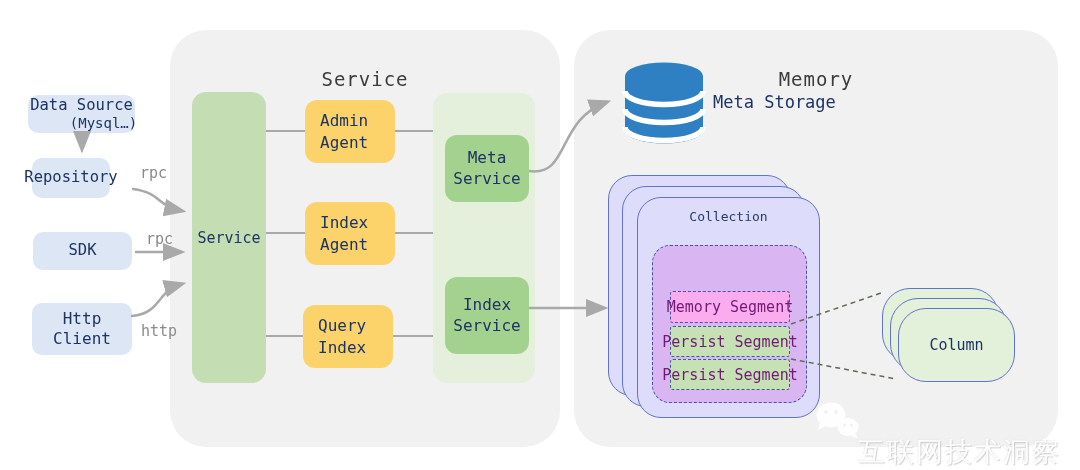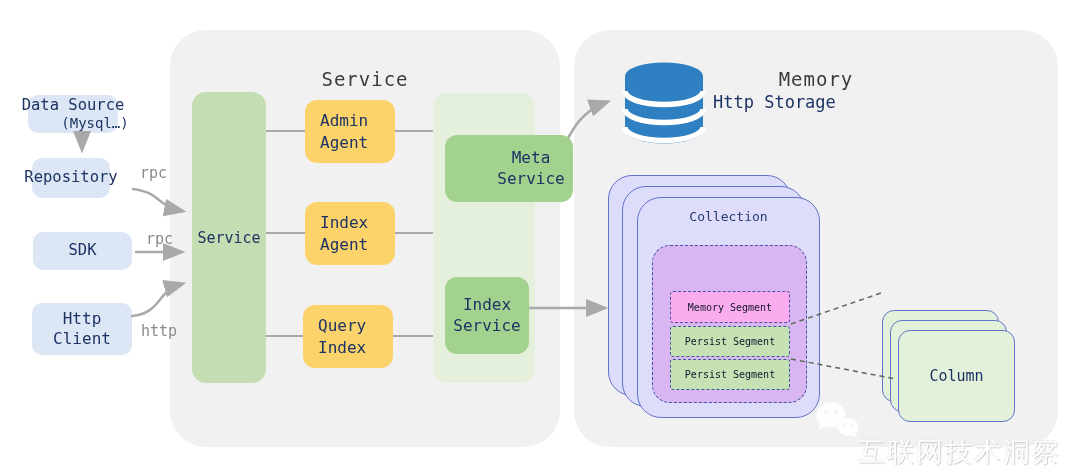--- a/index.html
+++ b/index.html
@@ -57,27 +57,27 @@
     position:absolute;left:652px;top:245px;width:155px;height:158px;background:#d9b5f2;
     border:1.6px dashed #4054a8;border-radius:18px;box-sizing:border-box;z-index:10;
   }
   .segment-label{
     position:absolute;left:652px;top:256px;width:155px;text-align:center;
     color:#273a70;font-size:14px;z-index:11;
   }
   .segrow{
     position:absolute;left:670px;width:120px;height:31px;border:1.4px dashed #4054a8;
     border-radius:3px;box-sizing:border-box;display:flex;align-items:center;justify-content:center;
-    color:#0f172a;font-size:10px;z-index:11;white-space:nowrap;
+    color:#701a75;font-size:15px;z-index:11;white-space:nowrap;
   }
   .segrow.memory{background:#fbacef;}
   .segrow.persist{background:#c6e2b5;}
   .colcard{
-    position:absolute;width:117px;height:92px;background:#e3f0da;
-    border:1.5px solid #6273cb;border-radius:12px;box-sizing:border-box;z-index:8;margin-top:22px;
+    position:absolute;width:117px;height:74px;background:#e3f0da;
+    border:1.5px solid #6273cb;border-radius:28px;box-sizing:border-box;z-index:8;
   }
   .colcard.front{z-index:9;display:flex;align-items:center;justify-content:center;
     color:#1c3463;font-size:15px;}
   .wires{position:absolute;left:0;top:0;z-index:7;pointer-events:none;}
   .topwires{position:absolute;left:0;top:0;z-index:12;pointer-events:none;}
   .watermark{
     position:absolute;left:858px;top:406px;z-index:20;color:#ffffff;font-size:27px;
     letter-spacing:2px;font-family:"DejaVu Sans","Liberation Sans",sans-serif;
     text-shadow:1px 1px 1px rgba(150,150,150,0.45), -1px -1px 1px rgba(230,230,230,0.6);
     margin-top:28px;
@@ -115,21 +115,21 @@
     <g stroke="#a9a9a9" stroke-width="2.5" fill="none" stroke-linecap="round">
       <line x1="82" y1="137" x2="82" y2="149" marker-end="url(#arrow)"></line>
       <path d="M133,189 C162,193 156,206 182,211" marker-end="url(#arrow)"></path>
       <line x1="136" y1="252" x2="181" y2="252" marker-end="url(#arrow)"></line>
       <path d="M132,316 C162,313 156,291 182,284" marker-end="url(#arrow)"></path>
       <path d="M529,171 C570,177 556,120 607,102" marker-end="url(#arrow)"></path>
       <line x1="529" y1="308" x2="604" y2="308" marker-end="url(#arrow)"></line>
     </g>
   </svg>
 
-  <div class="bluebox" style="left:28px;top:95px;width:90px;height:38px;">
+  <div class="bluebox" style="left:28px;top:95px;width:107px;height:38px;">
     <div class="nowrap">Data Source</div>
     <div class="sub nowrap">(Mysql…)</div>
   </div>
   <div class="bluebox" style="left:32px;top:158px;width:78px;height:40px;">
     <div class="nowrap">Repository</div>
   </div>
   <div class="bluebox" style="left:33px;top:232px;width:99px;height:38px;">
     <div class="nowrap">SDK</div>
   </div>
   <div class="bluebox" style="left:32px;top:303px;width:100px;height:52px;font-size:16px;">
@@ -145,36 +145,36 @@
   <div class="agent" style="left:305px;top:100px;">
     <span style="width:60px;">Admin Agent</span>
   </div>
   <div class="agent" style="left:305px;top:202px;">
     <span style="width:60px;">Index Agent</span>
   </div>
   <div class="agent" style="left:303px;top:305px;">
     <span style="width:60px;">Query Index</span>
   </div>
   <div class="inner-panel"></div>
-  <div class="svcbox" style="left:445px;top:135px;height:67px;padding-left:44px;">
+  <div class="svcbox" style="left:445px;top:135px;height:67px;">
     <span style="width:70px;">Meta Service</span>
   </div>
   <div class="svcbox" style="left:445px;top:277px;height:77px;">
     <span style="width:70px;">Index Service</span>
   </div>
 
   <svg style="position:absolute;left:0;top:0;z-index:10;" width="1080" height="470" viewBox="0 0 1080 470">
     <path d="M625,76 A39,13.5 0 0 1 703,76 L703,130 A39,13.5 0 0 1 625,130 Z" fill="#2e80c3"></path>
     <g stroke="#ffffff" stroke-width="5.5" fill="none">
       <path d="M625,91 A39,13.5 0 0 0 703,91"></path>
       <path d="M625,109 A39,13.5 0 0 0 703,109"></path>
       <path d="M625,127 A39,13.5 0 0 0 703,127"></path>
     </g>
   </svg>
-  <div class="meta-storage-label">Http Storage</div>
+  <div class="meta-storage-label">Meta Storage</div>
 
   <div class="card" style="left:608px;top:175px;"></div>
   <div class="card" style="left:622px;top:186px;"></div>
   <div class="card front" style="left:637px;top:197px;"></div>
   <div class="collection-label">Collection</div>
   <div class="segment-box"></div>
   <div class="segrow memory" style="top:291px;height:32px;">
     <span>Memory Segment</span>
   </div>
   <div class="segrow persist" style="top:326px;">

